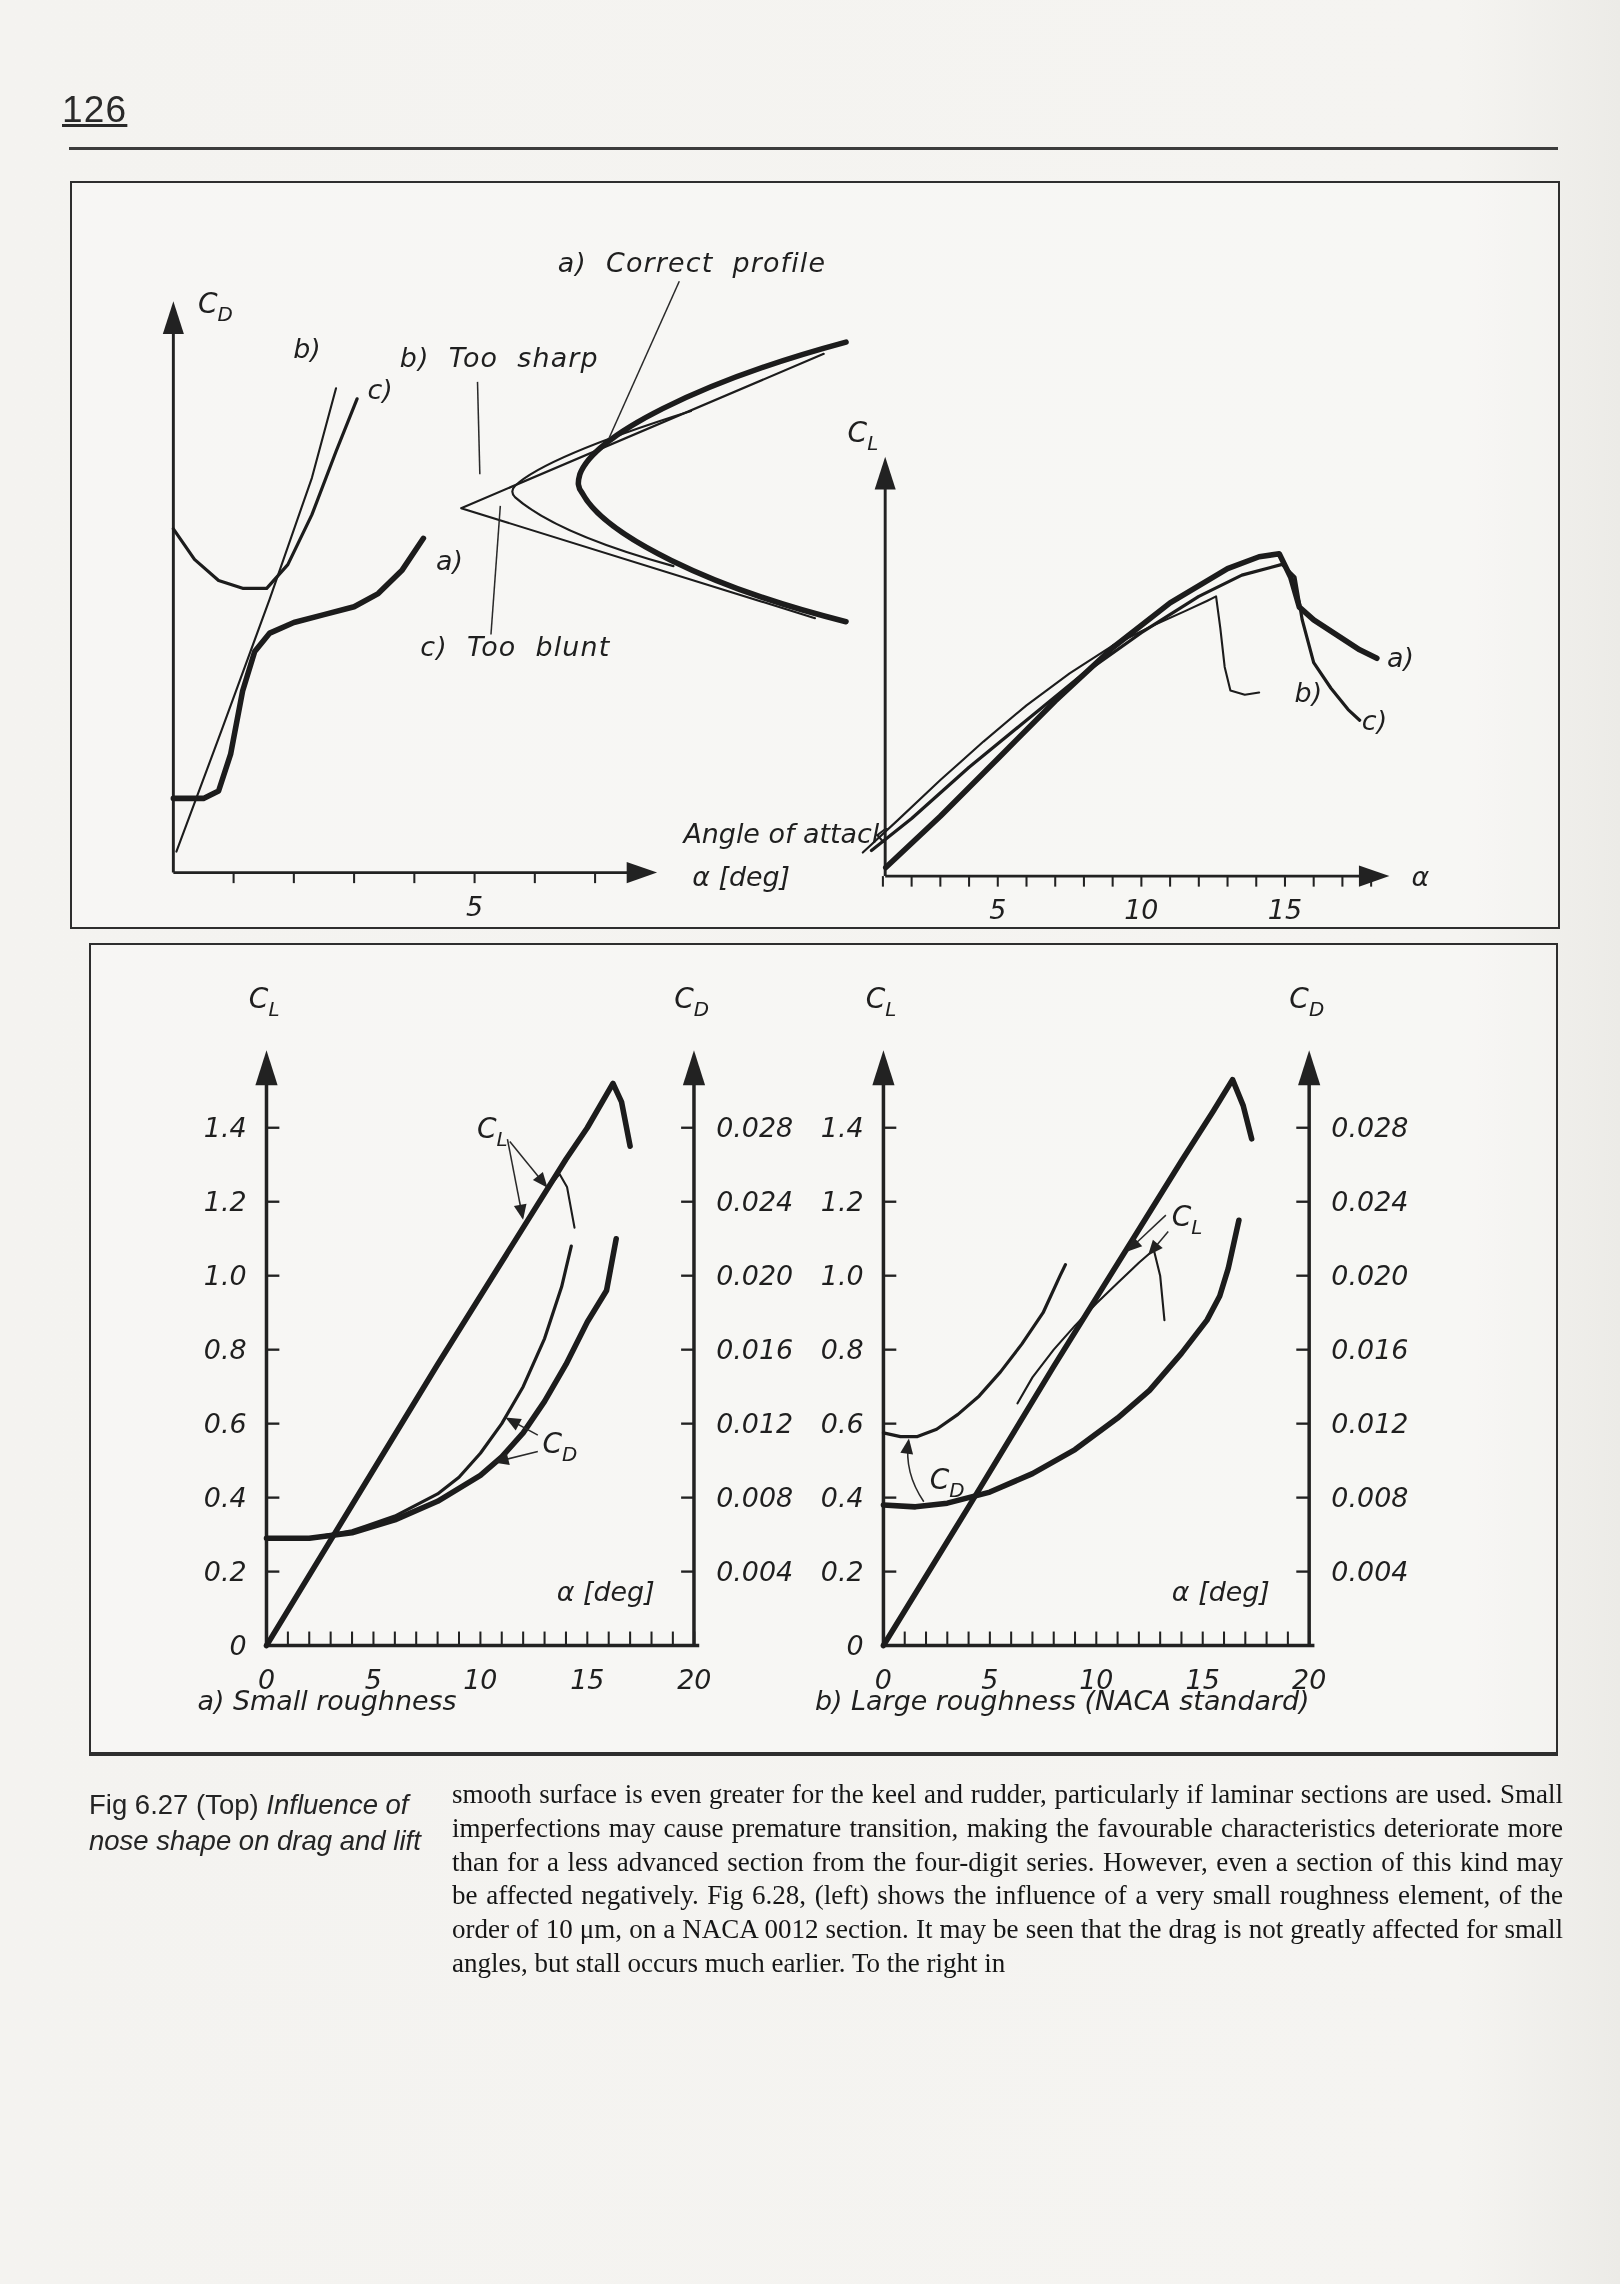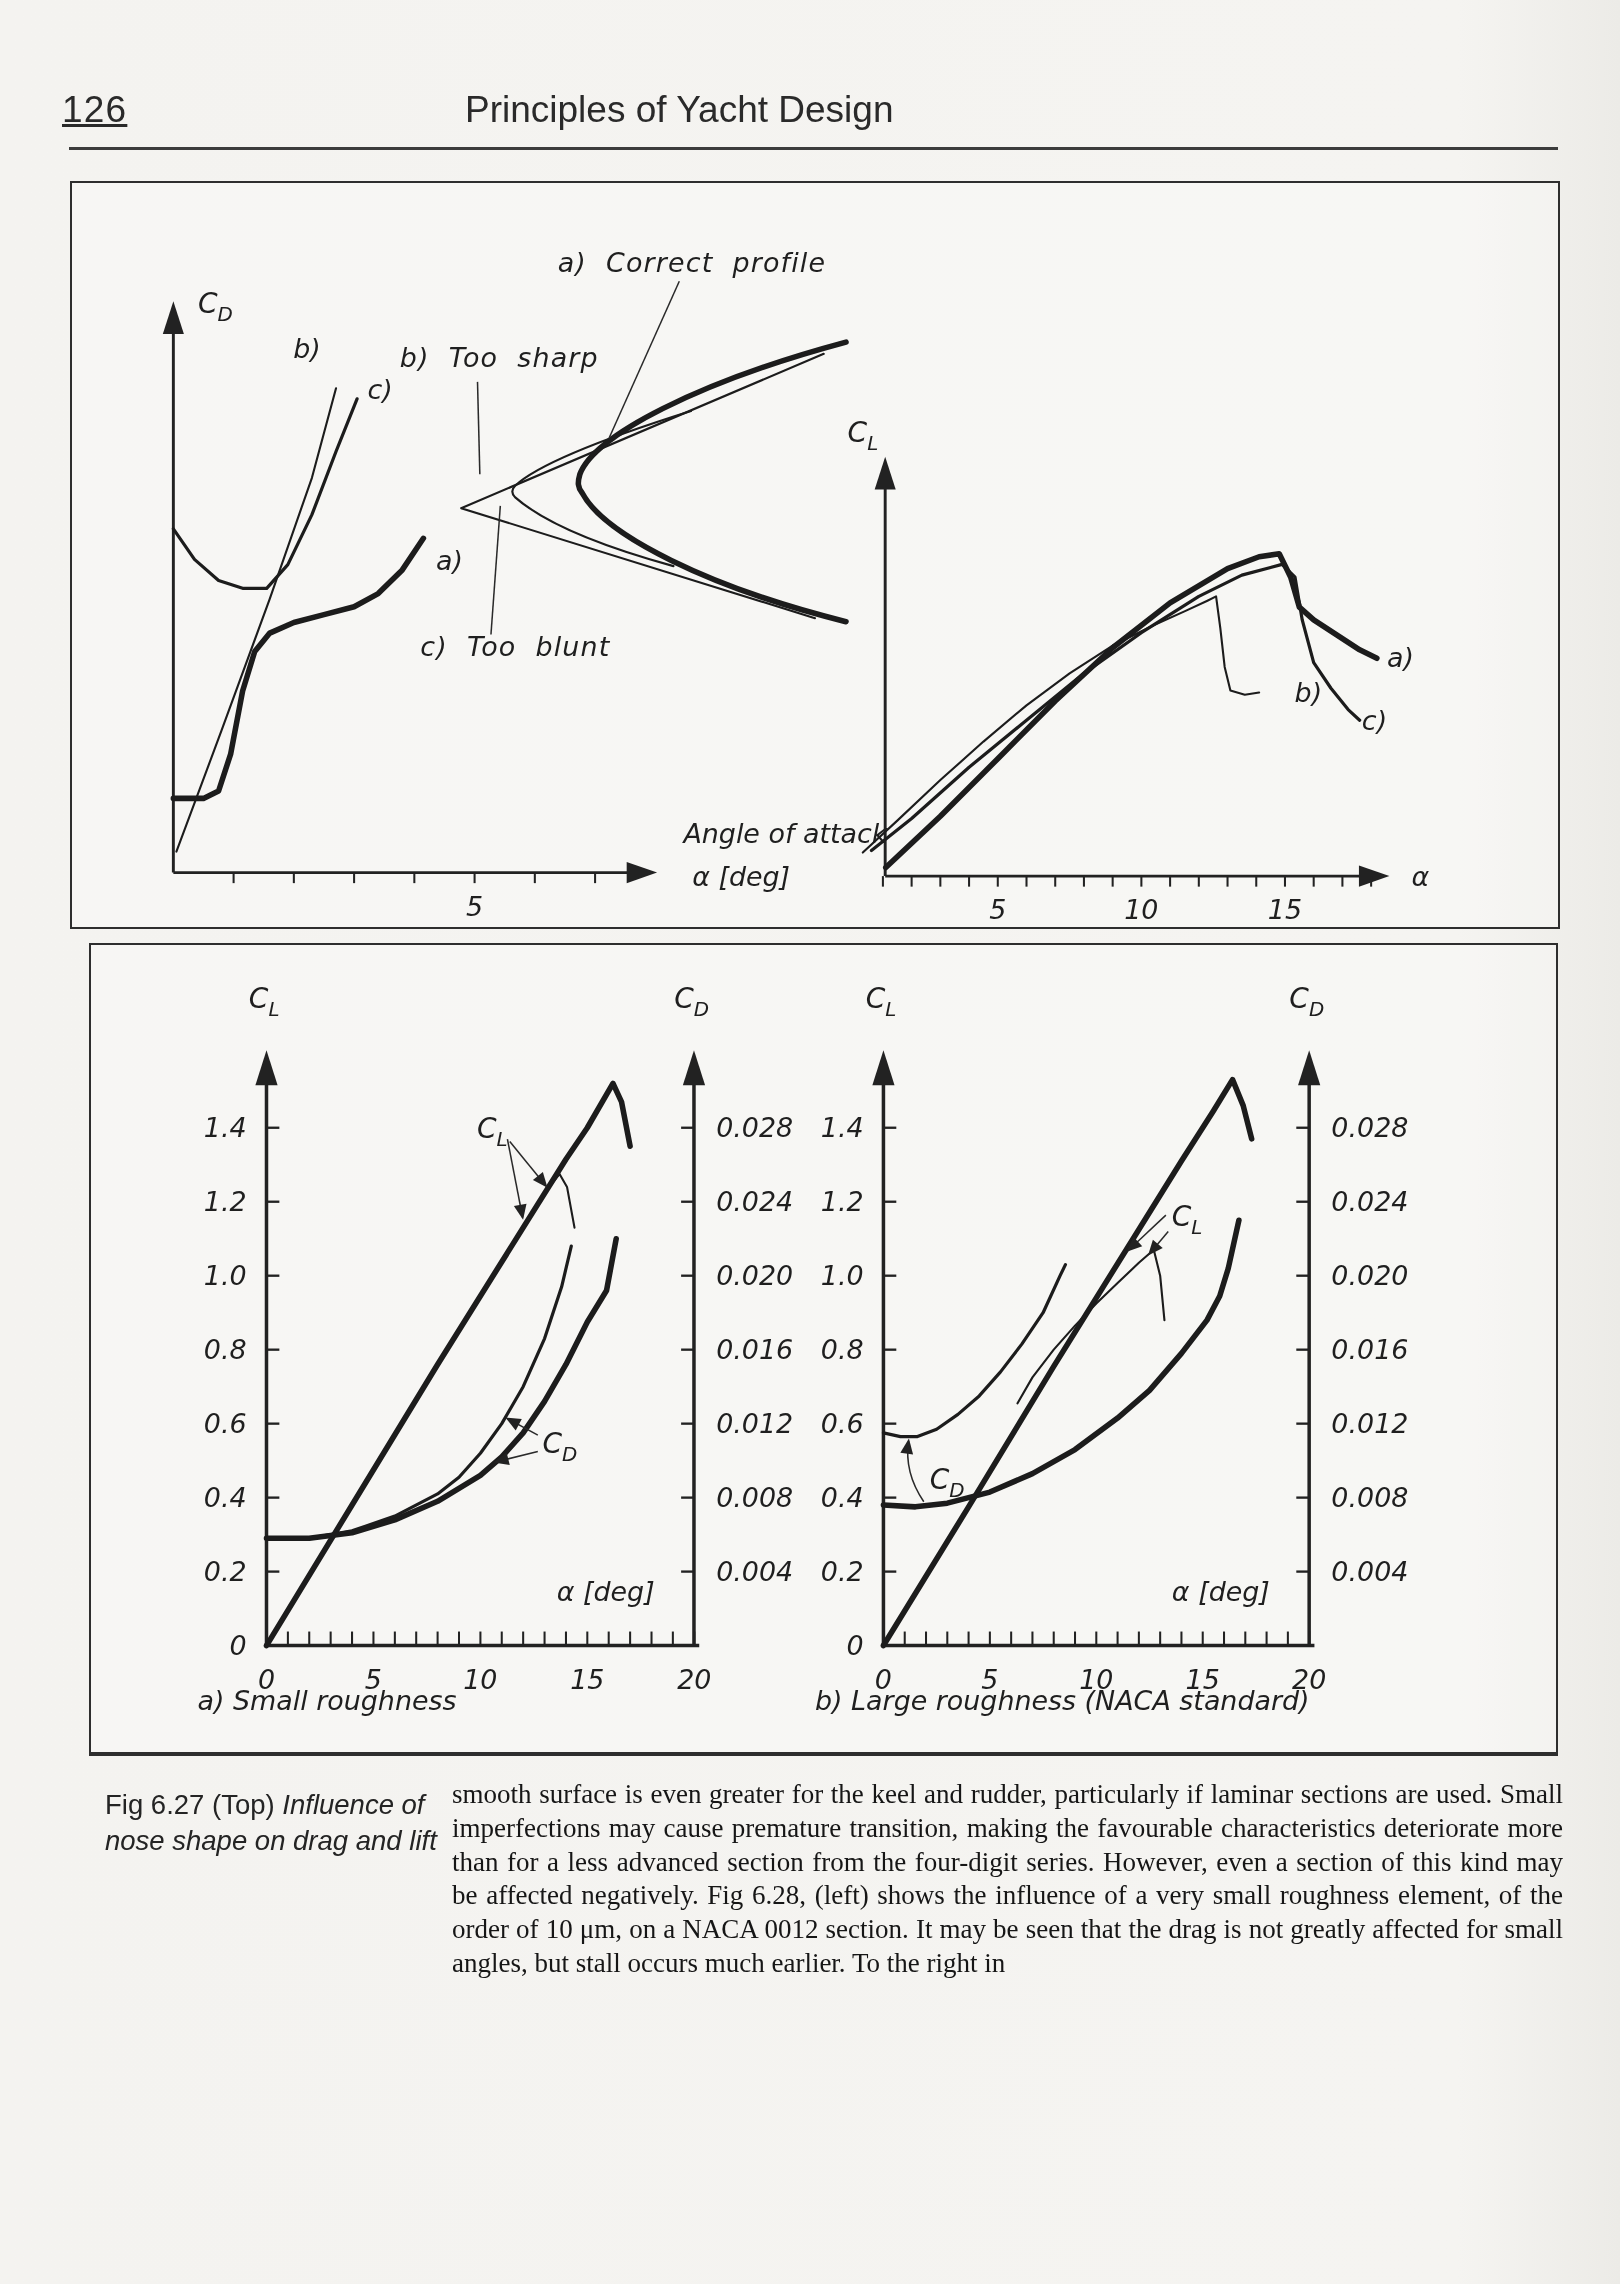--- a/index.html
+++ b/index.html
@@ -24,32 +24,31 @@
   .w-med{stroke-width:5.5px;}
   .w-thin{stroke-width:3.6px;}
   .leader{fill:none;stroke:#2a2a2a;stroke-width:2.6px;}
   .ticks text{font-size:46px;}
   .svglabel{font-size:46px;}
   .svgtitle{font-size:48px;}
   .sub{font-size:34px;}
   .sketchlabel{font-size:46px;word-spacing:16px;letter-spacing:2px;}
   .capcol{position:absolute;left:89px;top:1787px;width:351px;font-family:"Liberation Sans",sans-serif;
         font-size:27.5px;line-height:1.30;color:#242424;}
-  .cap{margin:0 0 42px 16px;}
+  .cap{margin:0 0 42px 0;}
   .cap-italic{font-style:italic;}
   .body-text{position:absolute;left:452px;top:1778px;width:1111px;margin:0;
         font-size:27px;line-height:1.253;text-align:justify;color:#161616;}
 </style>
 </head>
 <body>
 
 <div class="page">
 
   <span class="pagenum">126</span>
-  <span class="runtitle">Principles of Yacht Design</span>
   <div class="rule"></div>
 
   <div class="figbox fig27">
     <svg viewBox="0 0 2540 1272">
 
       <g>
         <path class="axis" d="M173,1179 L173,250"></path>
         <path class="arrow" d="M173,202 L155,258 L191,258 Z"></path>
         <path class="axis" d="M173,1179 L955,1179"></path>
         <path class="arrow" d="M1000,1179 L948,1161 L948,1197 Z"></path>

